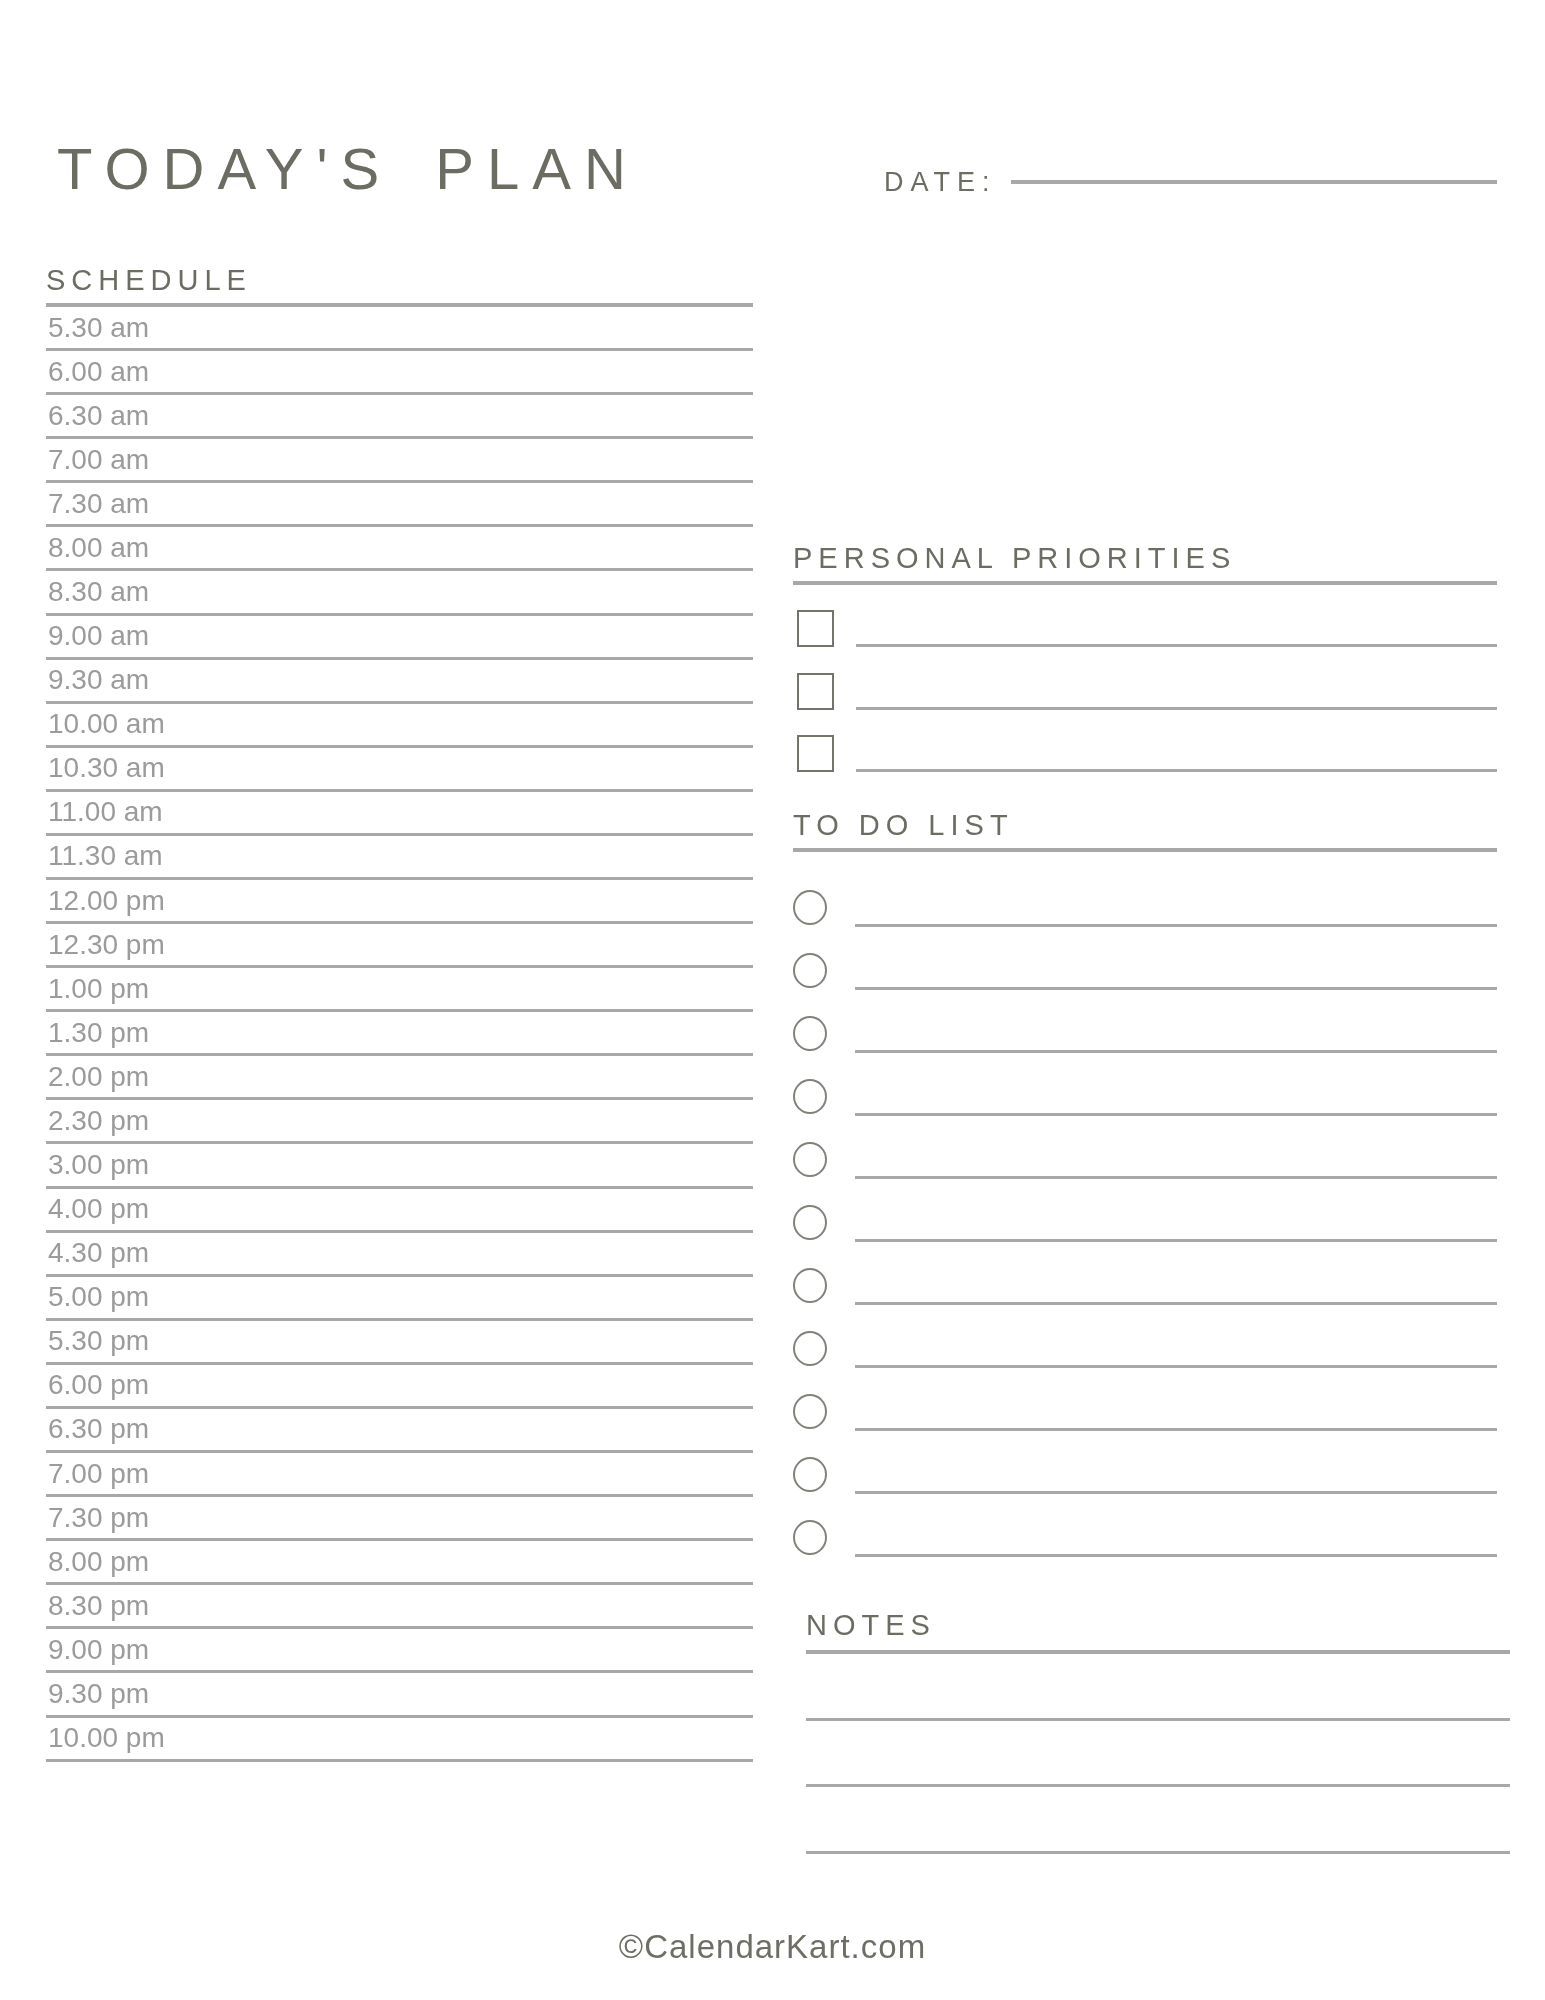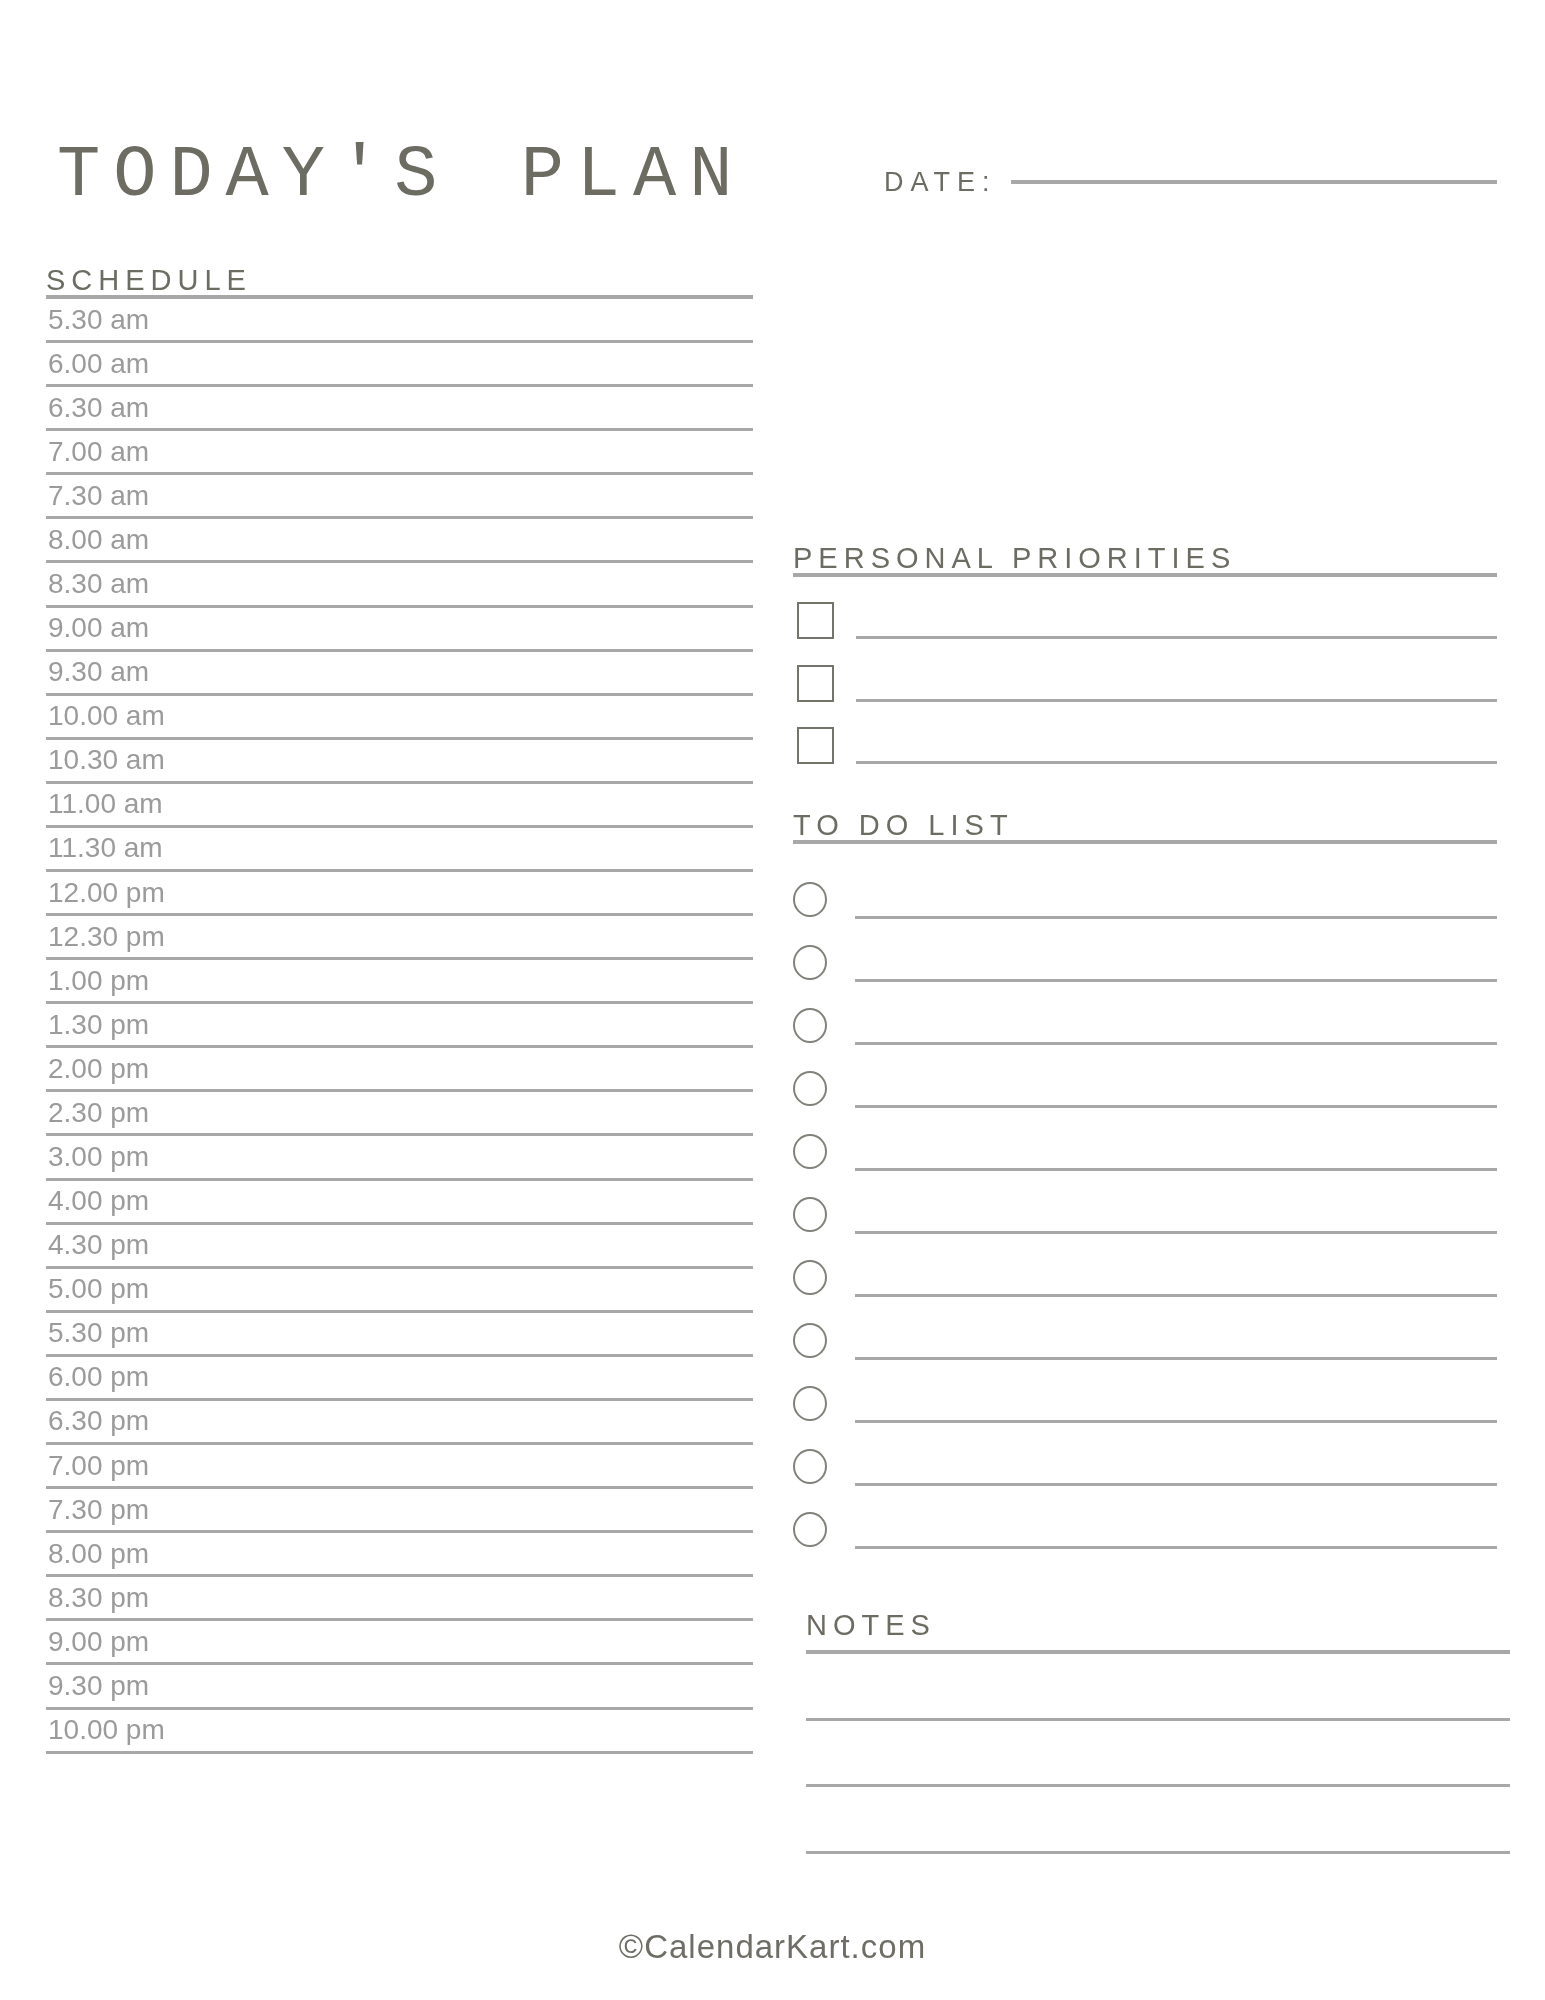--- a/index.html
+++ b/index.html
@@ -12,43 +12,43 @@
     --bg:#ffffff;
   }
   *{margin:0;padding:0;box-sizing:border-box;}
   body{background:#fff;}
   .page{
     position:relative;width:1545px;height:2000px;background:var(--bg);
     font-family:"Liberation Sans", sans-serif;overflow:hidden;
   }
   .title{
     position:absolute;left:57px;top:140px;
-    font-size:72px;line-height:1;letter-spacing:13px;word-spacing:14px;
-    color:var(--heading-color);font-weight:400;white-space:nowrap;font-family:Liberation Mono, monospace;
+    font-size:58px;line-height:1;letter-spacing:13px;word-spacing:14px;
+    color:var(--heading-color);font-weight:400;white-space:nowrap;
   }
   .date-row{
     position:absolute;left:884px;top:164px;width:613px;height:36px;
     display:flex;align-items:center;
   }
   .date-label{
     font-size:27px;letter-spacing:7px;color:var(--heading-color);
     line-height:40px;white-space:nowrap;
   }
   .date-line{flex:1;margin-left:14px;border-bottom:4px solid var(--line-color);}
   .section{position:absolute;}
   .sec-left{left:46px;width:707px;}
   .sec-right{left:793px;width:704px;}
   .sec-schedule{top:265px;}
   .sec-work{top:265px;}
   .sec-personal{top:543px;}
   .sec-todo{top:810px;}
   .sec-notes{top:1610px;margin-left:13px;}
   .col-head{
     font-size:29px;line-height:30px;letter-spacing:6px;color:var(--heading-color);
-    border-bottom:4px solid var(--line-color);white-space:nowrap;
+    padding-bottom:8px;border-bottom:4px solid var(--line-color);white-space:nowrap;
   }
   .sec-notes .col-head{padding-bottom:10px;}
   .slot-row{
     height:44.09px;border-bottom:3px solid var(--line-color);
     display:flex;align-items:center;
   }
   .slot-label{font-size:28px;color:var(--label-color);padding-left:2px;white-space:nowrap;}
   .items{display:block;}
   .sec-todo .items{margin-top:12px;}
   .check-item{height:62.3px;display:flex;align-items:flex-end;}

